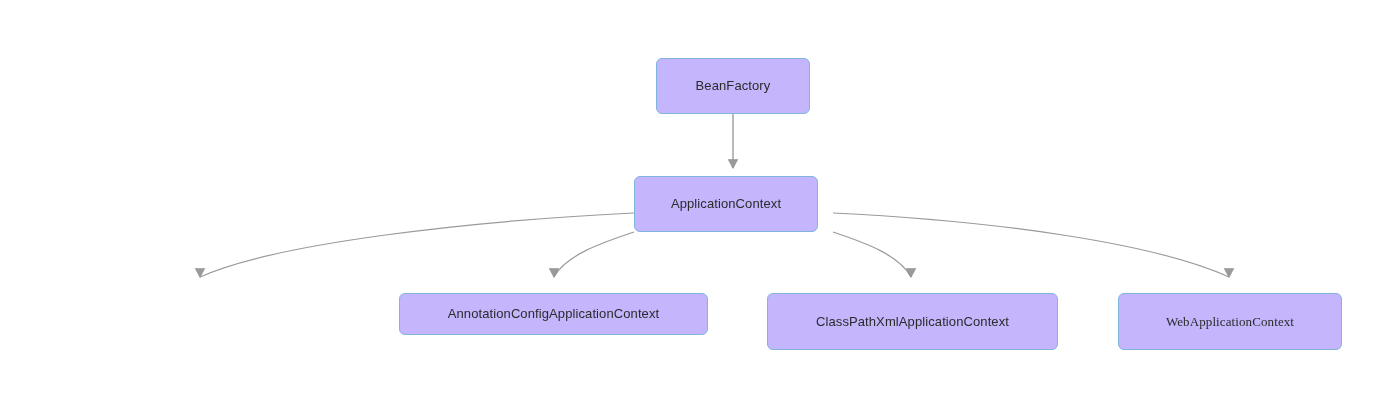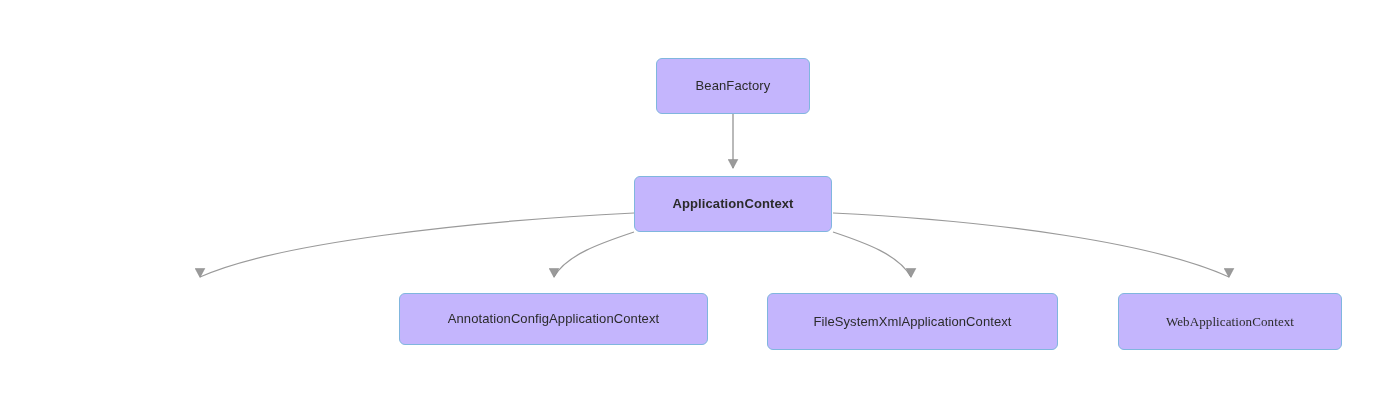--- a/index.html
+++ b/index.html
@@ -67,30 +67,30 @@
 
     <path d="M 833,232 C 866,243 899,255 911,277" fill="none" stroke="#9a9a9a" stroke-width="1.2" marker-end="url(#arrowhead)"></path>
 
     <path d="M 833,213 C 997,221 1154,243 1229,277" fill="none" stroke="#9a9a9a" stroke-width="1.2" marker-end="url(#arrowhead)"></path>
   </svg>
 
   <div class="node" style="left:656px; top:58px; width:154px; height:56px;">
     <span class="node-label">BeanFactory</span>
   </div>
 
-  <div class="node" style="left:634px; top:176px; width:198px; height:56px;font-weight:bold;">
+  <div class="node" style="left:634px; top:176px; width:184px; height:56px;">
     <span class="node-label">ApplicationContext</span>
   </div>
 
 
-  <div class="node" style="left:399px; top:293px; width:309px; height:52px;">
+  <div class="node" style="left:399px; top:293px; width:309px; height:42px;">
     <span class="node-label">AnnotationConfigApplicationContext</span>
   </div>
 
   <div class="node" style="left:767px; top:293px; width:291px; height:57px;">
-    <span class="node-label">FileSystemXmlApplicationContext</span>
+    <span class="node-label">ClassPathXmlApplicationContext</span>
   </div>
 
   <div class="node" style="left:1118px; top:293px; width:224px; height:57px;font-family:Liberation Serif, serif;">
     <span class="node-label">WebApplicationContext</span>
   </div>
 
 </div>
 
 </body></html>

